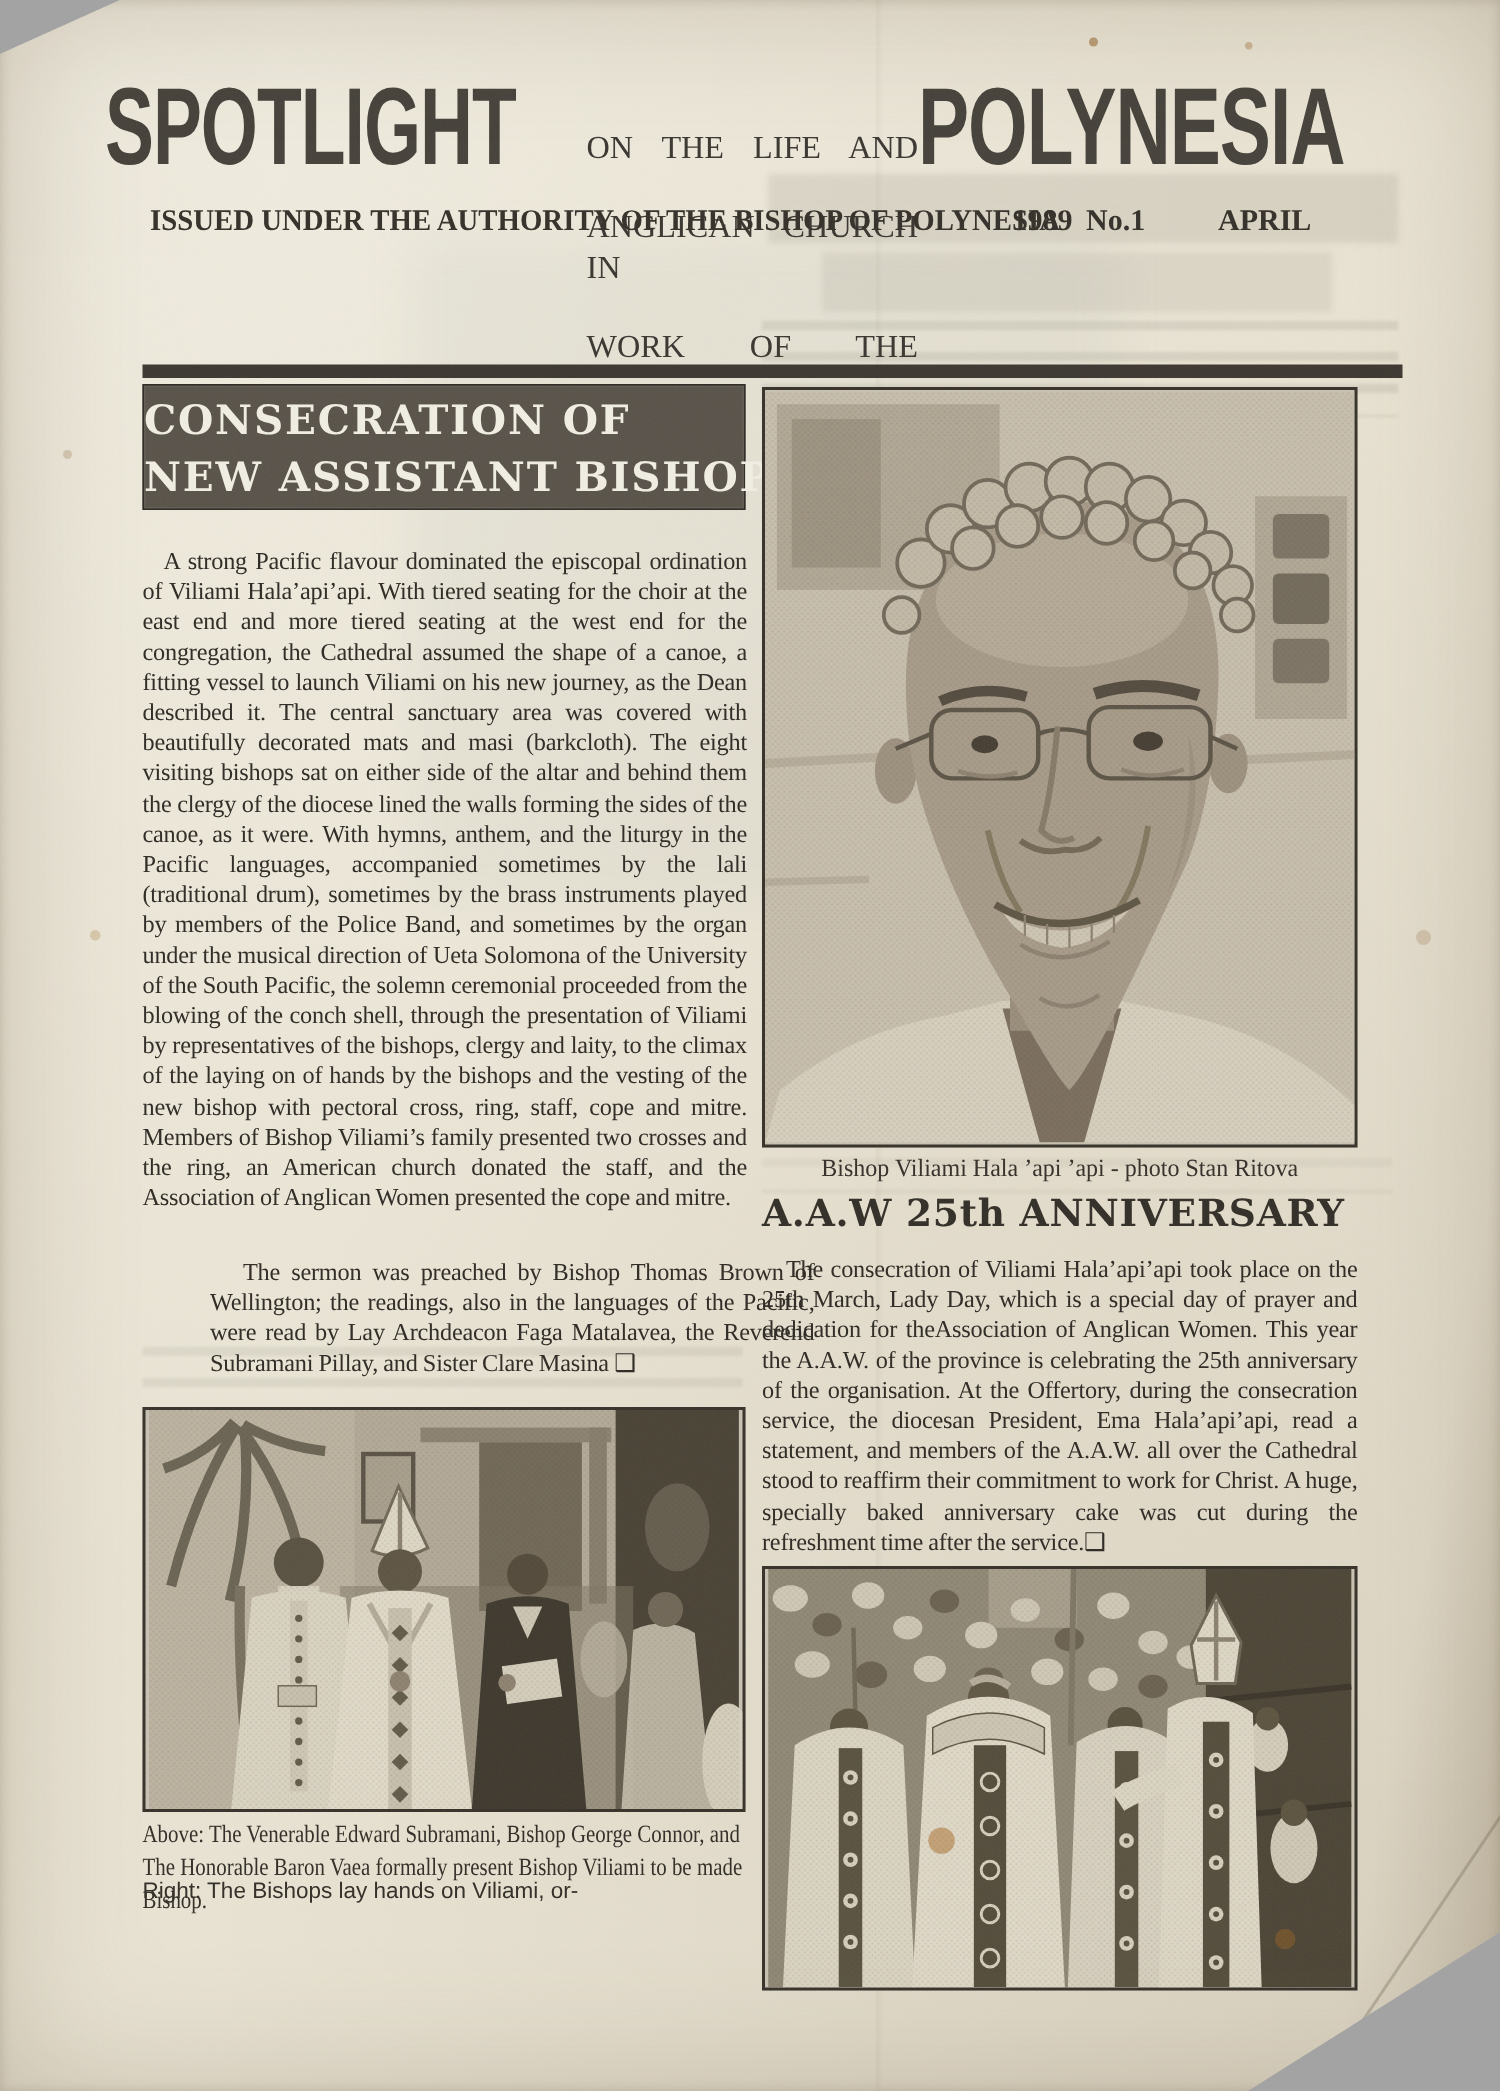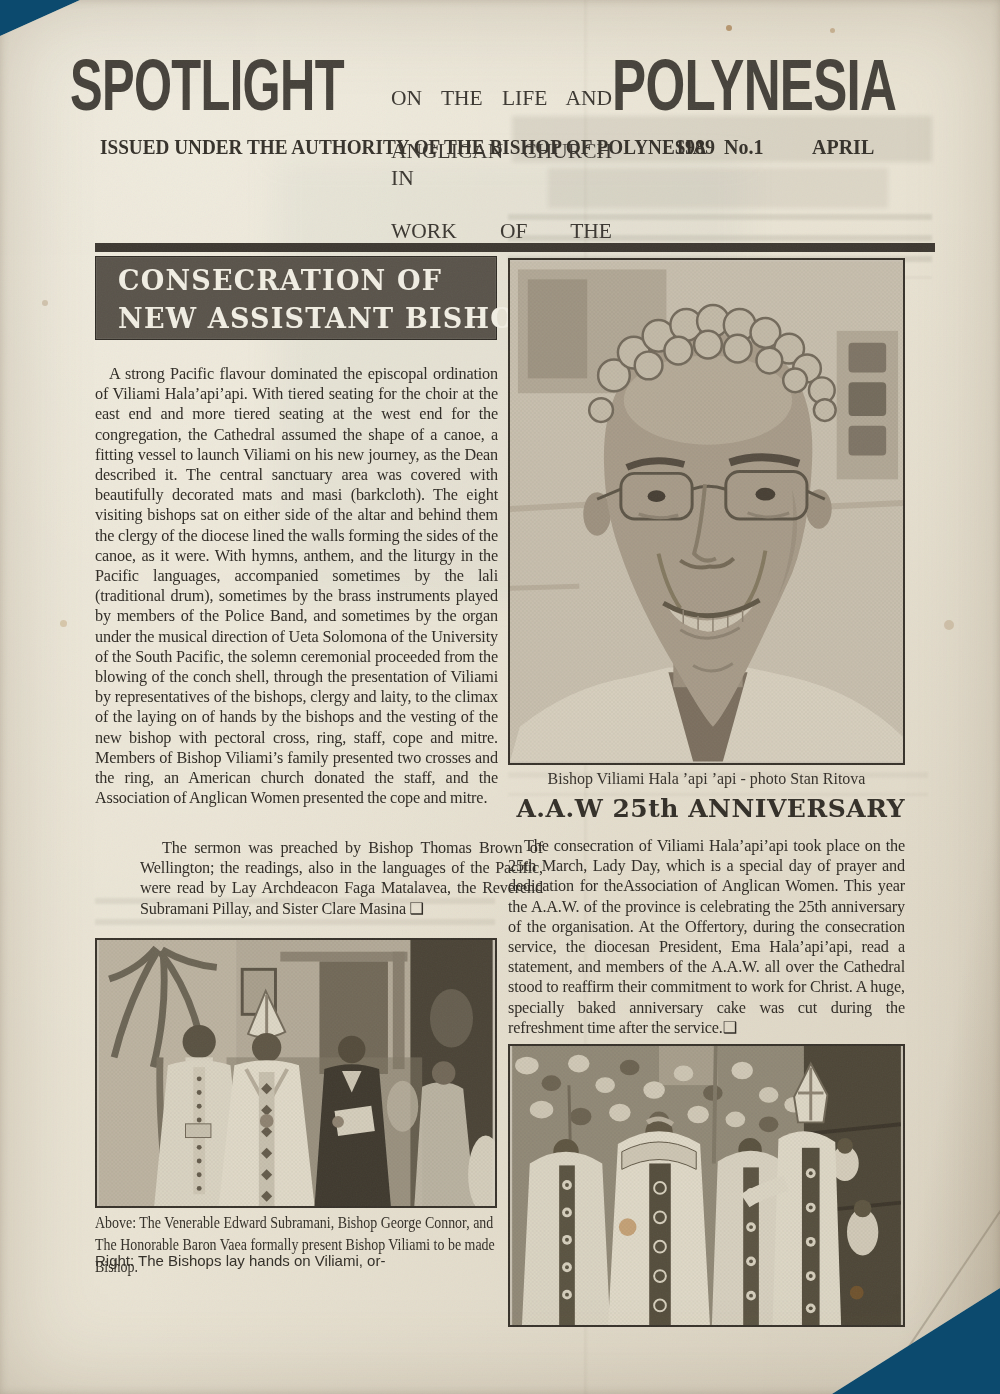--- a/index.html
+++ b/index.html
@@ -1,16 +1,16 @@
 <!DOCTYPE html>
 <html><head>
 <meta charset="utf-8">
 <style>
   html,body{margin:0;padding:0;background:#16130f;}
-  .stage{position:relative;width:1000px;height:1394px;background:#0c4a6e;overflow:hidden;
+  .stage{position:relative;width:1000px;height:1394px;background:#a3a3a3;overflow:hidden;
          font-family:"Liberation Serif",serif;color:#2f2b25;}
   .paper{position:absolute;inset:0;
          background-image:
            radial-gradient(ellipse at 18% 8%, rgba(255,255,248,.30), transparent 55%),
            radial-gradient(ellipse at 90% 95%, rgba(120,100,70,.12), transparent 60%),
            linear-gradient(100deg, rgba(255,255,255,0) 91%, rgba(140,124,98,.25) 99%),
            linear-gradient(90deg, transparent 583px, rgba(100,90,70,.06) 585px, transparent 589px);
          background-color:#e9e3d3;
          clip-path:polygon(80px 0px,1000px 0px,1000px 1288px,832px 1394px,0px 1394px,0px 36px);}
   .paper > div, .paper > svg{position:absolute;}
@@ -53,42 +53,42 @@
   .issued-year{position:absolute;left:575px;top:0;}
   .issued-no{position:absolute;left:624px;top:0;}
   .issued-month{position:absolute;left:712px;top:0;}
 
   .top-rule{left:95px;top:243px;width:840px;height:9px;background:#3d3831;z-index:2;}
 
   
   .headline-box{left:95px;top:256px;width:402px;height:84px;background:#59534a;border:1px solid #2e2a24;
                 box-shadow:inset 0 0 0 1px rgba(255,255,255,.06);box-sizing:border-box;z-index:2;}
   .headline-line{font-family:"DejaVu Serif",serif;font-weight:700;color:#f1eee3;font-size:27px;
-                 letter-spacing:1.2px;line-height:38px;padding-left:22px;white-space:nowrap;}
+                 letter-spacing:1.2px;line-height:38px;white-space:nowrap;}
   .headline-line:first-child{margin-top:5px;}
   .para{text-align:justify;font-size:16.2px;line-height:20.2px;letter-spacing:-0.15px;
         word-spacing:-0.4px;color:#2f2b25;z-index:2;}
   .para1{left:95px;top:364px;width:403px;text-indent:14px;}
   .para2{left:95px;top:838px;width:403px;text-indent:22px;margin-left:45px;}
 
   .photo{border:2px solid #37322a;box-sizing:border-box;background:#c8c1b2;z-index:3;overflow:hidden;}
   .photo svg{display:block;width:100%;height:100%;}
   .photo-left{left:95px;top:938px;width:402px;height:270px;}
   .photo-portrait{left:508px;top:258px;width:397px;height:507px;}
   .photo-right{left:508px;top:1044px;width:397px;height:283px;}
 
   .caption-above{left:95px;top:1212px;width:478px;transform:scaleX(.845);transform-origin:left top;
                  font-size:16.5px;line-height:22px;color:#322e27;z-index:2;}
   .caption-mono{left:95px;top:1248px;width:420px;font-family:Liberation Sans, sans-serif;
                 font-size:15px;line-height:25px;color:#322e27;z-index:2;}
 
   
   .portrait-caption{left:508px;top:769px;width:397px;text-align:center;font-size:16.5px;
                     color:#35302a;transform:scaleX(.97);transform-origin:center top;z-index:2;}
-  .aaw-head{left:508px;top:794px;width:397px;text-align:right;font-family:"DejaVu Serif",serif;
+  .aaw-head{left:508px;top:794px;width:397px;text-align:left;font-family:"DejaVu Serif",serif;
             font-weight:700;font-size:25px;letter-spacing:.5px;color:#332f28;z-index:2;}
   .aaw-para{left:508px;top:836px;width:397px;text-indent:16px;}
 </style>
 </head>
 <body>
 
 <div class="stage">
   <div class="paper">
 
     <div class="ghost-head g1"></div>

